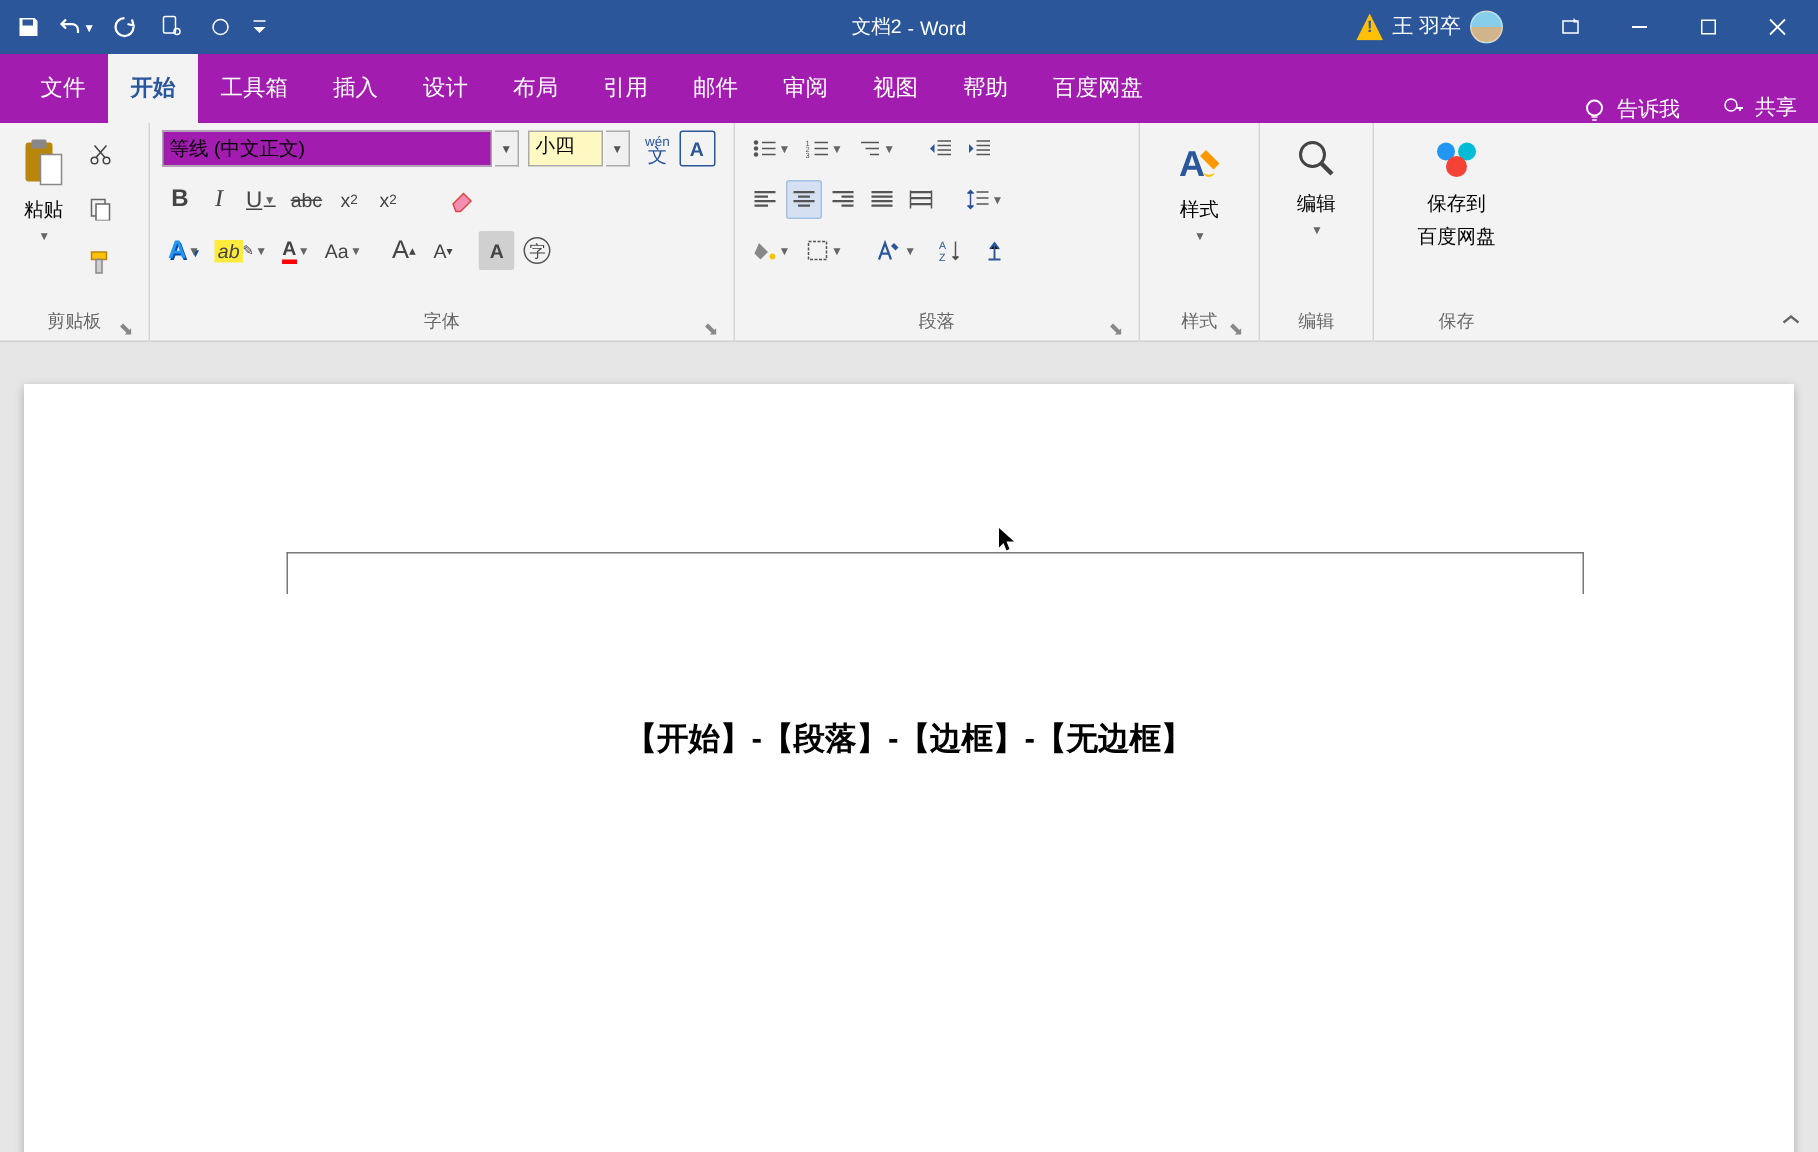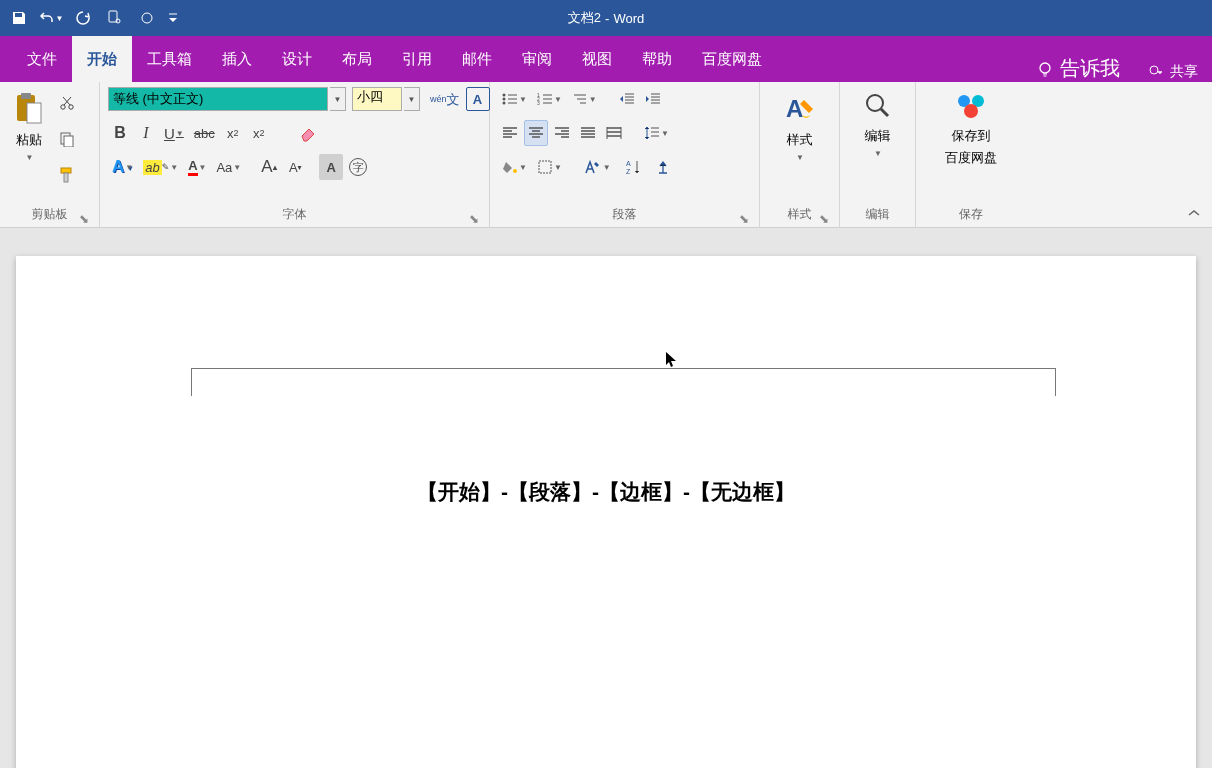--- a/index.html
+++ b/index.html
@@ -9,34 +9,34 @@
 .qat .tb-btn{width:30px;height:30px;display:flex;align-items:center;justify-content:center;border-radius:2px}
 .title-center{position:absolute;left:50%;transform:translateX(-50%);font-size:13px;display:flex;align-items:center;gap:4px}
 .title-right{margin-left:auto;display:flex;align-items:center;gap:6px}
 .win-btns{display:flex}
 .win-btn{width:46px;height:36px;display:flex;align-items:center;justify-content:center}
 .avatar{width:22px;height:22px;border-radius:50%;background:linear-gradient(180deg,#87ceeb 0 50%,#d2b48c 50%);border:1px solid rgba(255,255,255,.4)}
 .ribbontabs{height:46px;background:#a21caf;display:flex;align-items:flex-end;padding:0 0 0 12px;color:#fff}
 .rtab{padding:0 15px;height:46px;line-height:46px;font-size:15px;cursor:pointer}
 .rtab.active{background:#f3f3f3;color:#2b579a;font-weight:700}
 .ribbontabs .spacer{flex:1}
-.tell-me{display:flex;align-items:center;gap:6px;padding:0 12px;font-size:20px}
+.tell-me{display:flex;align-items:flex-start;gap:6px;padding:0 12px;font-size:14px}
 .share-btn{display:flex;align-items:center;gap:4px;padding:0 14px;font-size:14px}
 .ribbon{height:146px;background:#f3f3f3;border-bottom:1px solid #d0d0d0;display:flex;position:relative}
 .ribbon-group{border-right:1px solid #d5d5d5;padding:2px 6px 0;display:flex;flex-direction:column;height:146px}
 .ribbon-group .body{flex:1;display:flex;align-items:flex-start;padding-top:2px}
 .ribbon-group .label{height:22px;font-size:12px;text-align:center;color:#676767;position:relative}
 .dlg-launcher{position:absolute;right:2px;bottom:2px;width:14px;height:14px;display:flex;align-items:center;justify-content:center;color:#888}
 .vcol{display:flex;flex-direction:column;gap:4px;padding:0 2px}
 .hrow{display:flex;align-items:center;gap:2px}
 .bigbtn{display:flex;flex-direction:column;align-items:center;gap:4px;padding:4px 6px;border:1px solid transparent;border-radius:2px}
 .rbtn{padding:2px 3px;border:1px solid transparent;border-radius:2px;display:inline-flex;align-items:center;justify-content:center;min-width:24px;height:26px;color:#444}
 .rbtn.wide{min-width:32px}
 .split-dn{font-size:8px;color:#666;margin-left:1px}
-.font-name{width:220px;height:24px;border:1px solid #ababab;background:#14b8a6;padding:0 4px;font-size:13px;display:flex;align-items:center}
+.font-name{width:220px;height:24px;border:1px solid #ababab;background:#a21caf;padding:0 4px;font-size:13px;display:flex;align-items:center}
 .font-size{width:50px;height:24px;border:1px solid #ababab;background:#fef9c3;padding:0 4px;font-size:13px;display:flex;align-items:flex-start}
 .combo-dn{width:16px;height:24px;border:1px solid #ababab;border-left:none;background:#f0f0f0;display:flex;align-items:center;justify-content:center;font-size:8px;color:#555}
 .collapse-ribbon{position:absolute;right:6px;bottom:4px;width:24px;height:20px;display:flex;align-items:center;justify-content:center;color:#666}
 .doc-area{background:#e6e6e6;height:540px;padding:28px 5px 0;overflow:auto}
 .page{width:1180px;min-height:700px;background:#fff;margin:0 auto;box-shadow:0 2px 6px rgba(0,0,0,.25);position:relative}
 .header-text{position:absolute;top:92px;left:0;right:0;text-align:center;color:#888;font-size:14px}
 .header-line{position:absolute;top:112px;left:175px;right:140px;height:1px;background:#777}
 .header-line::before,.header-line::after{content:"";position:absolute;width:1px;height:28px;background:#777;top:0}
 .header-line::before{left:0}
 .header-line::after{right:0}
@@ -85,20 +85,49 @@
         </svg>
     </div>
   </div>
 
   <div class="title-center">
     <span>文档2</span>
     <span> - </span>
     <span>Word</span>
   </div>
 
+  <div class="title-right">
+    <div class="warn-icon"></div>
+    <span style="font-size:14px">王 羽卒</span>
+    <div class="avatar"></div>
+    <div style="width:10px"></div>
+    <div class="win-btns">
+      <div class="win-btn">
+        <svg width="14" height="14" viewBox="0 0 14 14">
+            <rect x="2" y="3" width="10" height="8" fill="none" stroke="#fff"></rect>
+            <path fill="#fff" d="M9 1l3 3-3 0z"></path>
+          </svg>
+      </div>
+      <div class="win-btn">
+        <svg width="12" height="12" viewBox="0 0 12 12">
+            <path stroke="#fff" stroke-width="1.2" d="M1 6h10"></path>
+          </svg>
+      </div>
+      <div class="win-btn">
+        <svg width="12" height="12" viewBox="0 0 12 12">
+            <rect x="1.5" y="1.5" width="9" height="9" fill="none" stroke="#fff"></rect>
+          </svg>
+      </div>
+      <div class="win-btn close">
+        <svg width="12" height="12" viewBox="0 0 12 12">
+            <path stroke="#fff" stroke-width="1.2" d="M1 1l10 10M11 1L1 11"></path>
+          </svg>
+      </div>
+    </div>
+  </div>
 </div>
 
 <div class="ribbontabs">
   <div class="rtab">文件</div>
   <div class="rtab active">开始</div>
   <div class="rtab">工具箱</div>
   <div class="rtab">插入</div>
   <div class="rtab">设计</div>
   <div class="rtab">布局</div>
   <div class="rtab">引用</div>
@@ -168,21 +197,21 @@
       <div class="hrow">
         <div class="font-name">
               <span>等线 (中文正文)</span>
             </div>
         <div class="combo-dn">▼</div>
         <div style="width:2px"></div>
         <div class="font-size">
               <span>小四</span>
             </div>
         <div class="combo-dn">▼</div>
-        <div class="rbtn" style="margin-left:4px;flex-direction:row;line-height:9px;font-size:9px;height:26px;color:#2b579a">
+        <div class="rbtn" style="margin-left:4px;flex-direction:column;line-height:9px;font-size:9px;height:26px;color:#2b579a">
               <span>wén</span>
               <span style="font-size:13px">文</span>
             </div>
         <div class="rbtn" style="border:1.5px solid #2b579a;color:#2b579a;font-weight:bold;width:24px;height:24px">A</div>
       </div>
       <div class="hrow">
         <div class="rbtn" style="font-weight:bold;font-size:16px">B</div>
         <div class="rbtn" style="font-style:italic;font-family:serif;font-size:16px">I</div>
         <div class="rbtn" style="text-decoration:underline;font-size:15px">U<span class="split-dn">▼</span></div>
         <div class="rbtn" style="text-decoration:line-through">abc</div>

